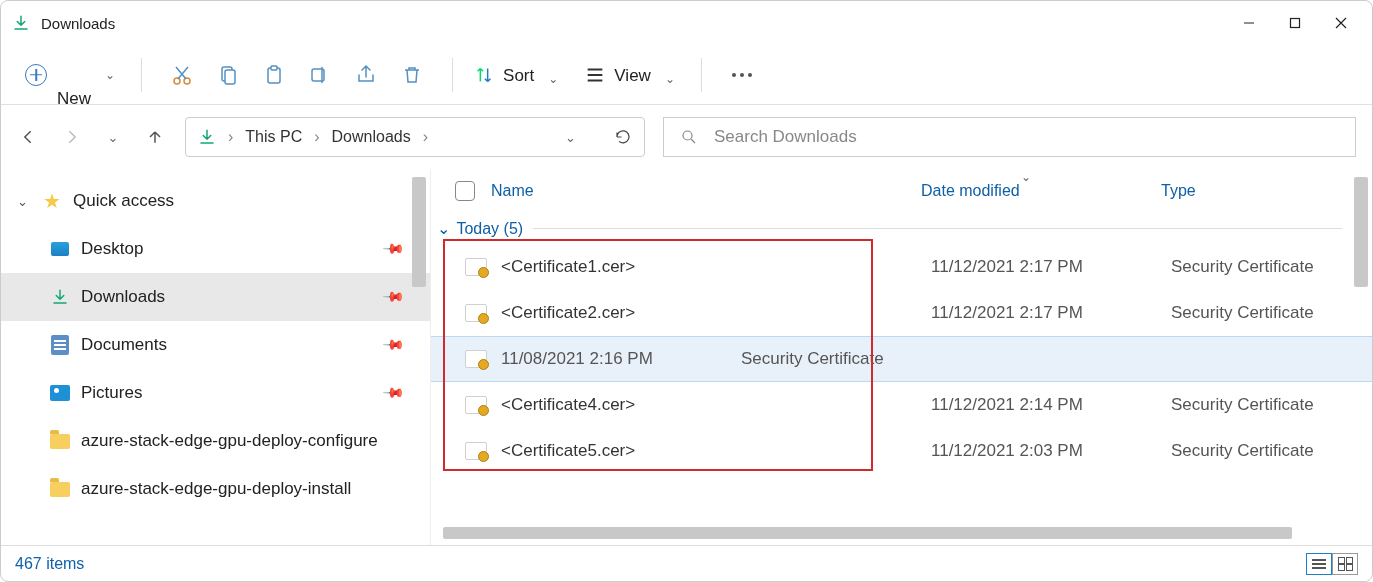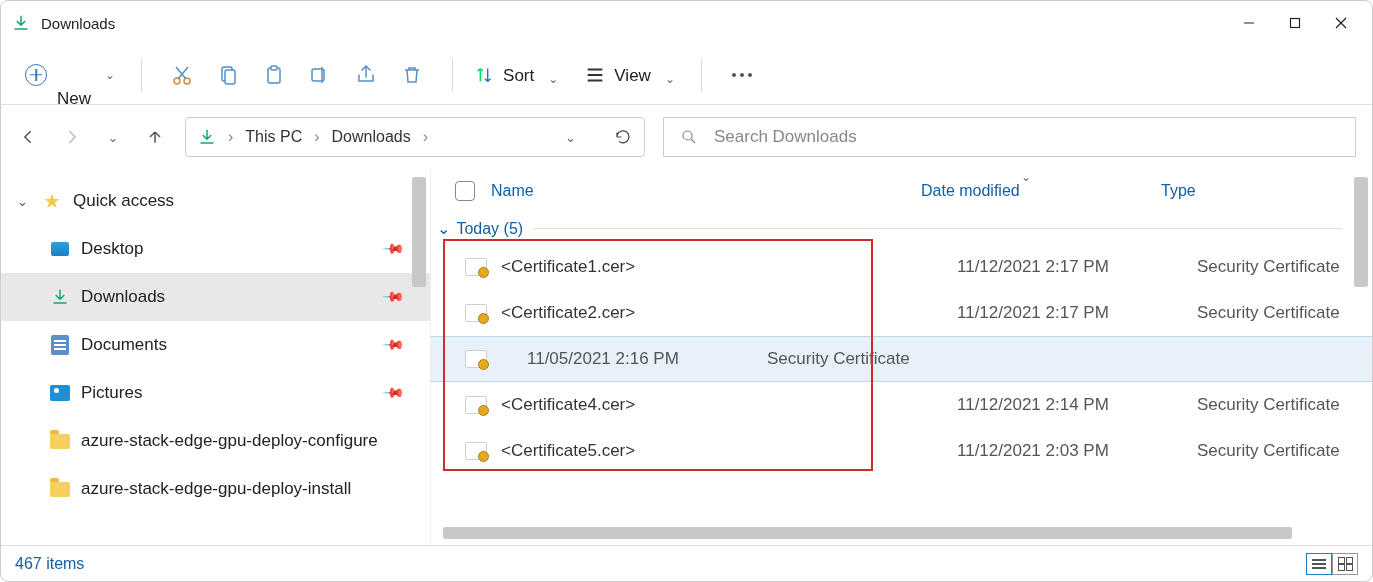--- a/index.html
+++ b/index.html
@@ -70,21 +70,21 @@
 .col-date .sortmark { position: absolute; top: -12px; left: 100px; color: #666; font-size: 12px; }
 .col-type { color: #0e5fa6; }
 .group-row { display: flex; align-items: center; color: #0e5fa6; font-size: 16px; padding-left: 6px; margin: 6px 0 6px 0; }
 .group-row .line { flex: 1; height: 1px; background: #ddd; margin-left: 10px; margin-right: 30px; }
 .redbox { position: absolute; border: 2px solid #d12a2a; pointer-events: none; }
 .file-row { height: 46px; display: flex; align-items: center; padding-left: 34px; font-size: 17px; color: #333; }
 .file-row.sel { background: #e8f1f9; border-top: 1px solid #bcd9ef; border-bottom: 1px solid #bcd9ef; }
 .cert-ic { width: 22px; height: 18px; background: #fff; border: 1px solid #d0d0d0; border-radius: 2px; position: relative; margin-right: 14px; }
 .cert-ic::after { content: ""; position: absolute; right: -3px; bottom: -3px; width: 9px; height: 9px; background: #e3a923; border-radius: 50%; border: 1px solid #b57f10; }
 .file-row .fname { flex: 0 0 430px; }
-.file-row .fdate { flex: 0 0 240px; color: #555; margin-left: 26px; }
+.file-row .fdate { flex: 0 0 240px; color: #555; }
 .file-row .ftype { color: #555; }
 .hscroll { position: absolute; left: 12px; right: 80px; bottom: 6px; height: 12px; background: #c8c8c8; border-radius: 2px; }
 .cnt-scroll { position: absolute; right: 4px; top: 8px; width: 14px; height: 110px; background: #c8c8c8; border-radius: 2px; }
 
 
 .status { height: 36px; border-top: 1px solid #ddd; display: flex; align-items: center; padding: 0 14px; font-size: 16px; color: #1060aa; }
 .status .fill { flex: 1; }
 .viewbtns { display: flex; gap: 0; }
 .vbtn { width: 26px; height: 22px; border: 1px solid #999; display: flex; align-items: center; justify-content: center; }
 .vbtn.active { border-color: #1a81c7; }
@@ -314,21 +314,21 @@
       <span class="ftype">Security Certificate</span>
     </div>
     <div class="file-row">
       <span class="cert-ic"></span>
       <span class="fname">&lt;Certificate2.cer&gt;</span>
       <span class="fdate">11/12/2021 2:17 PM</span>
       <span class="ftype">Security Certificate</span>
     </div>
     <div class="file-row sel">
       <span class="cert-ic"></span>
-      <span class="fdate">11/05/2021 2:16 PM</span>
+      <span class="fdate">11/08/2021 2:16 PM</span>
       <span class="ftype">Security Certificate</span>
     </div>
     <div class="file-row">
       <span class="cert-ic"></span>
       <span class="fname">&lt;Certificate4.cer&gt;</span>
       <span class="fdate">11/12/2021 2:14 PM</span>
       <span class="ftype">Security Certificate</span>
     </div>
     <div class="file-row">
       <span class="cert-ic"></span>

